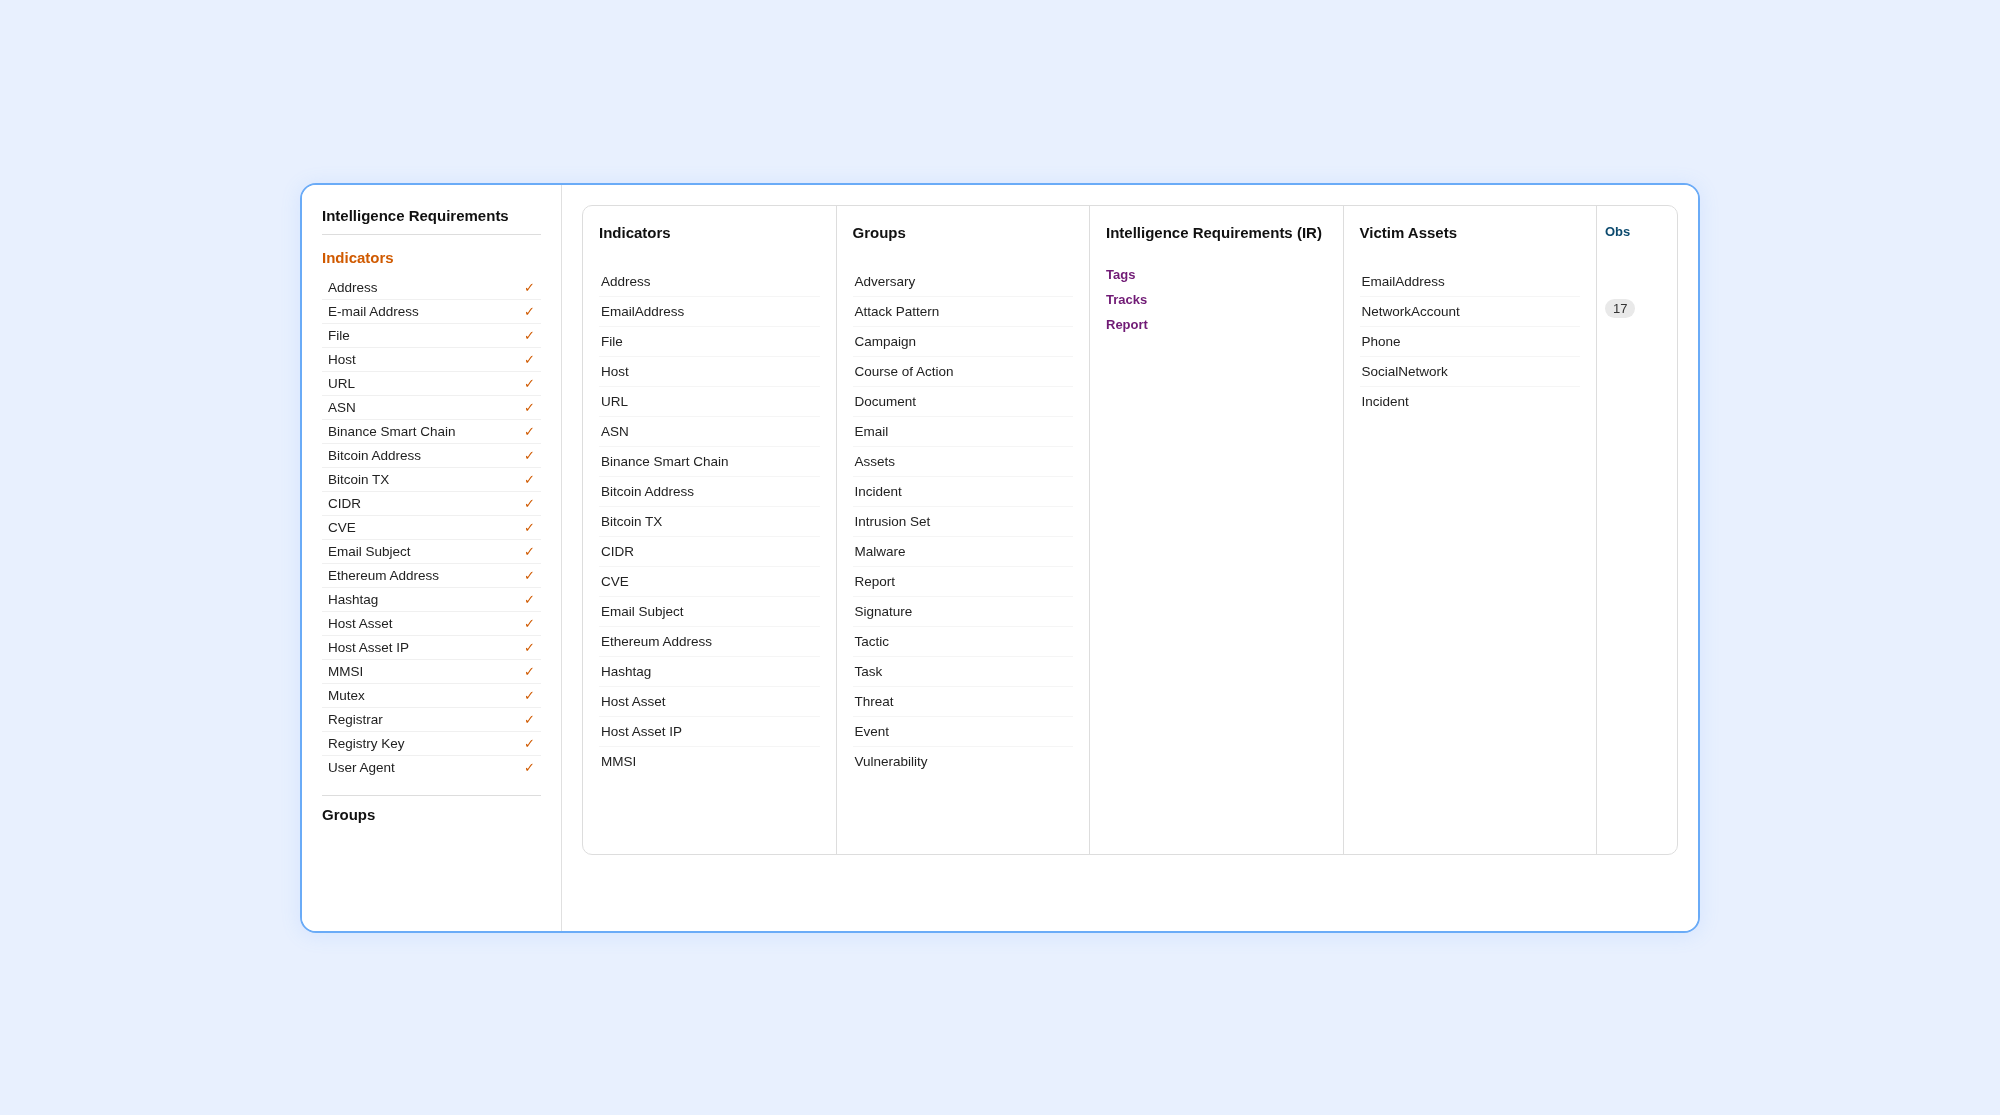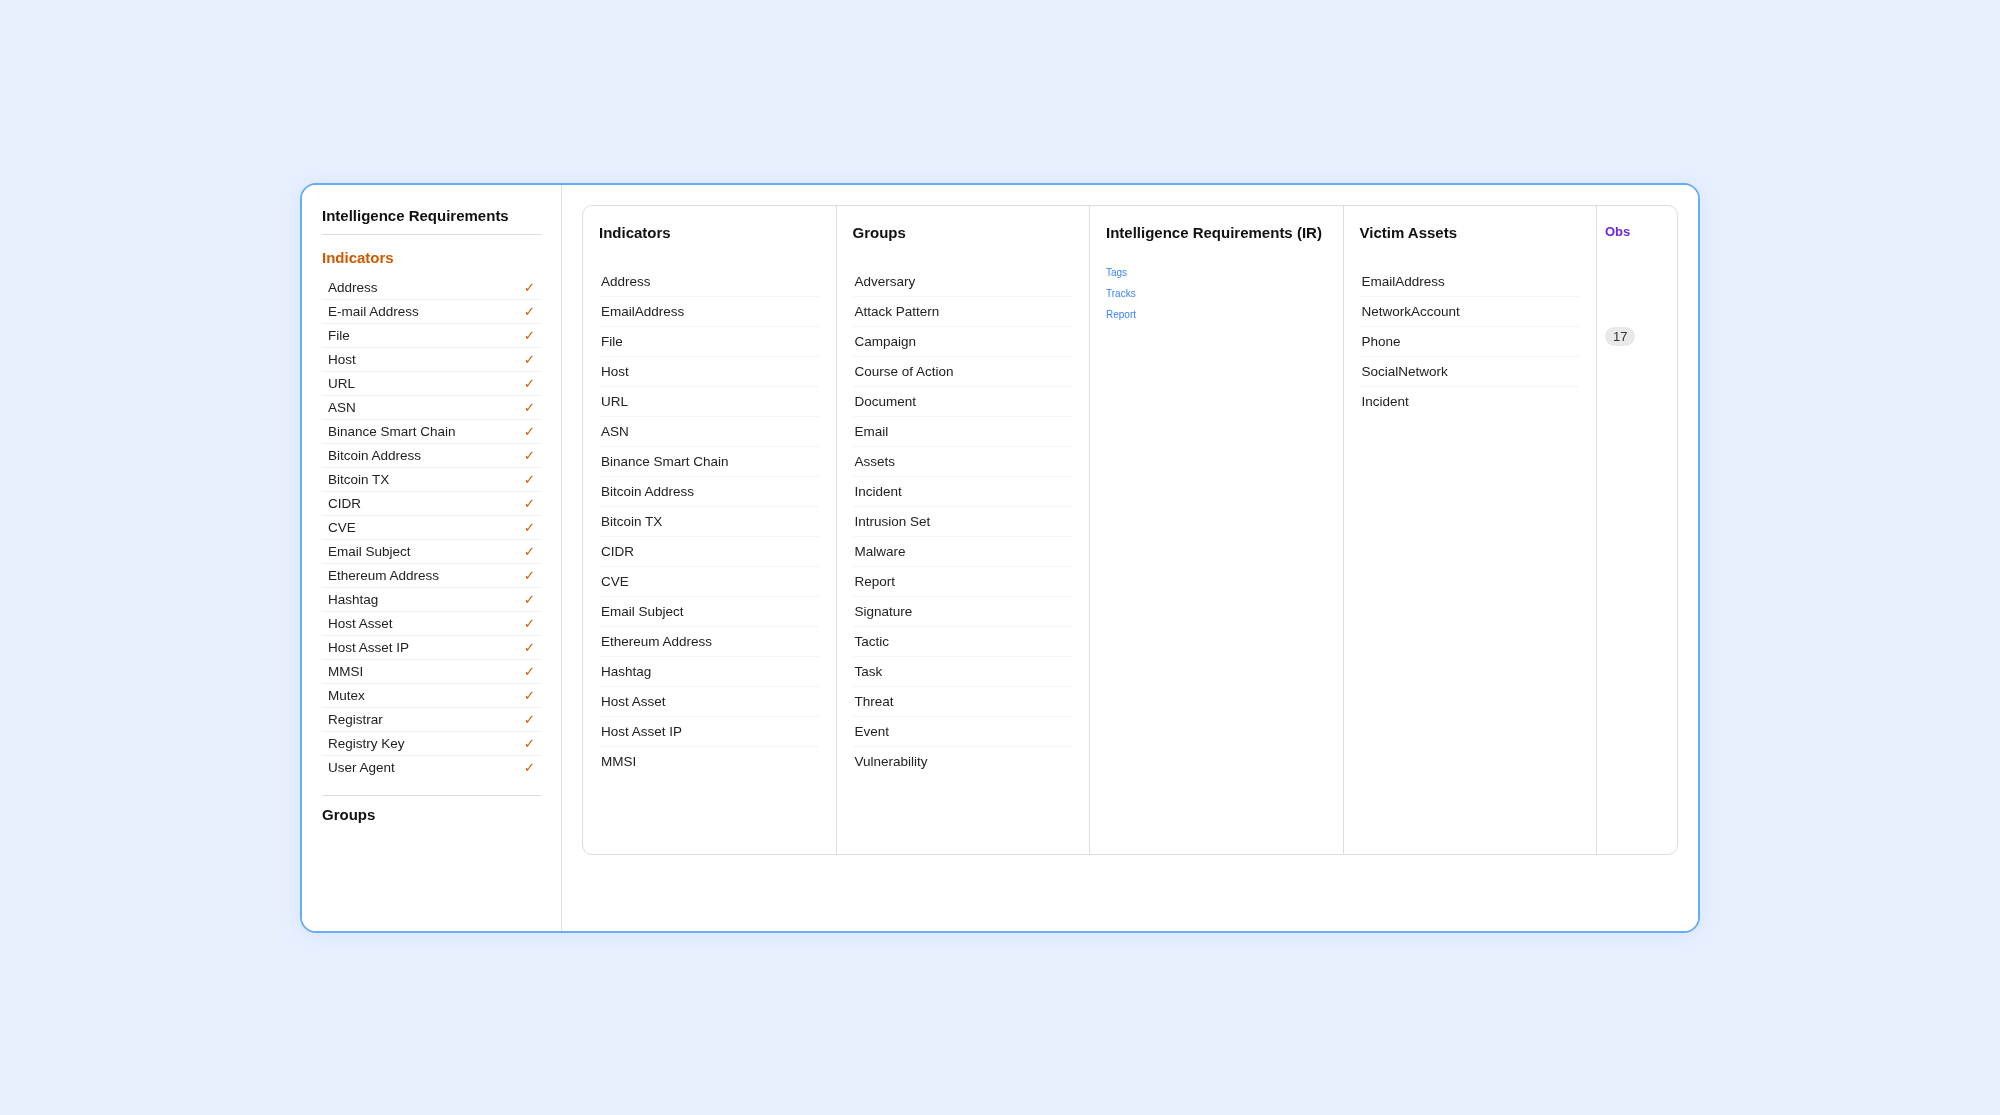--- a/index.html
+++ b/index.html
@@ -103,38 +103,38 @@
     }
     .col-item {
       padding: 7px 2px;
       font-size: 13.5px;
       color: #222;
       border-bottom: 1px solid #f5f5f5;
       cursor: pointer;
     }
     .col-item:last-child { border-bottom: none; }
     .ir-section-header {
-      font-size: 10px;
-      font-weight: 400;
-      color: #3b82f6;
+      font-size: 13px;
+      font-weight: 700;
+      color: #701a75;
       margin-top: 8px;
       margin-bottom: 10px;
     }
     
     .right-partial {
       width: 80px;
       min-width: 60px;
       padding: 18px 8px;
       font-size: 13px;
       color: #555;
     }
     .obs-header {
       font-size: 13px;
       font-weight: 600;
-      color: #6d28d9;
+      color: #0c4a6e;
       margin-bottom: 20px;
     }
     .obs-badge {
       background: #e9e9e9;
       border-radius: 10px;
       padding: 2px 8px;
       font-size: 13px;
       color: #333;
       display: inline-block;
     }
@@ -302,19 +302,19 @@
             <div class="col-item">EmailAddress</div>
             <div class="col-item">NetworkAccount</div>
             <div class="col-item">Phone</div>
             <div class="col-item">SocialNetwork</div>
             <div class="col-item">Incident</div>
           </div>
       </div>
 
       <div class="right-partial">
         <div class="obs-header">Obs</div>
-        <div style="margin-top:88px;">
+        <div style="margin-top:60px;">
           <span class="obs-badge">17</span>
         </div>
       </div>
     </div>
   </div>
 </div>
 
 </body></html>

